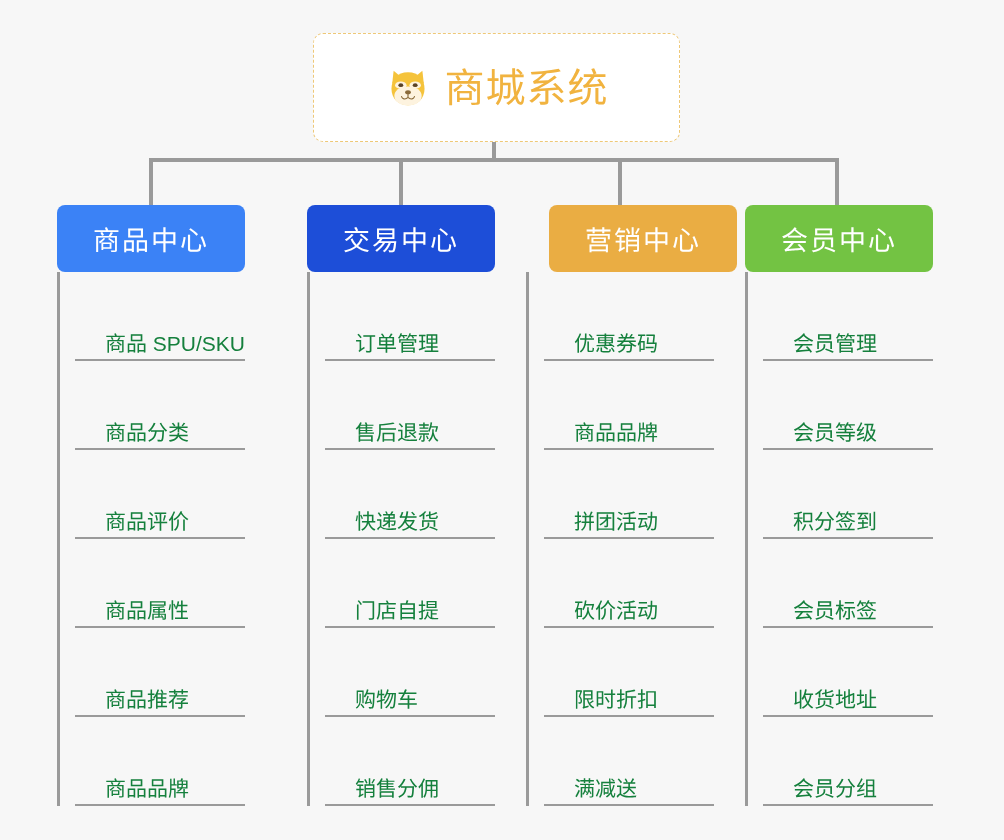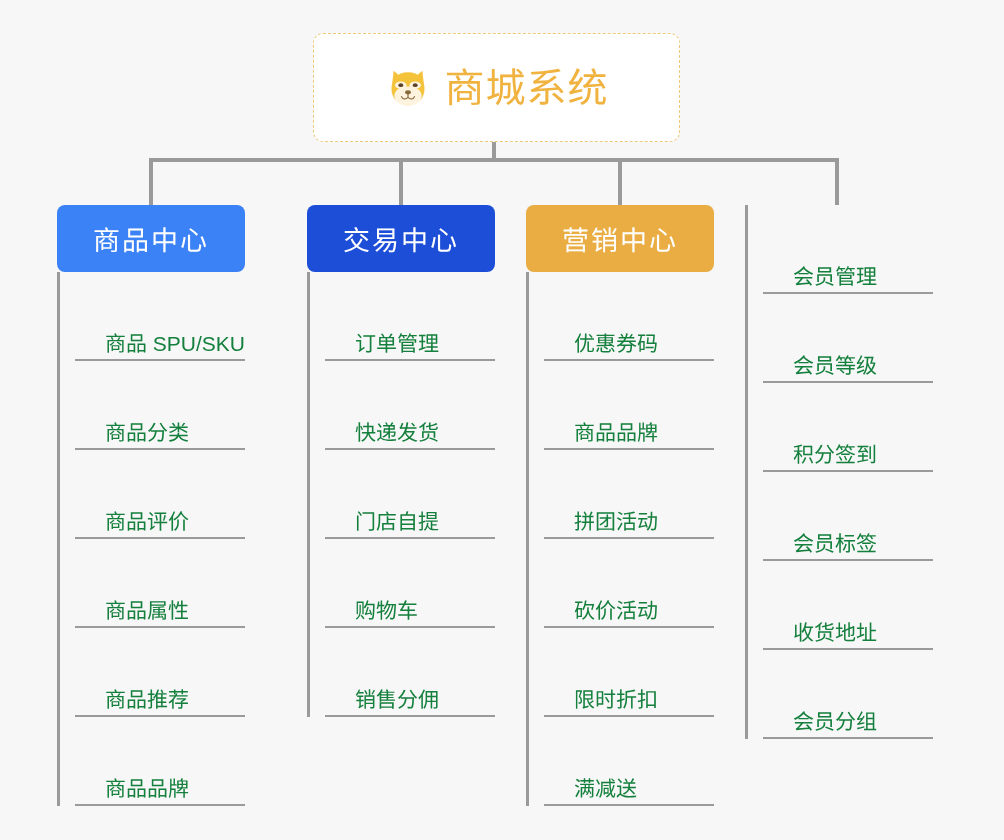--- a/index.html
+++ b/index.html
@@ -190,36 +190,39 @@
     </div>
   </div>
 
   <div class="branch branch-1">
     <div class="branch-header" style="background: #1d4ed8;">交易中心</div>
     <div class="branch-list">
       <div class="leaf">
           <span class="leaf-label">订单管理</span>
         </div>
       <div class="leaf">
+          <span class="leaf-label">售后退款</span>
+        </div>
+      <div class="leaf">
           <span class="leaf-label">快递发货</span>
         </div>
       <div class="leaf">
           <span class="leaf-label">门店自提</span>
         </div>
       <div class="leaf">
           <span class="leaf-label">购物车</span>
         </div>
       <div class="leaf">
           <span class="leaf-label">销售分佣</span>
         </div>
     </div>
   </div>
 
   <div class="branch branch-2">
-    <div class="branch-header" style="background: rgb(234, 173, 67);">营销中心</div>
+    <div class="branch-header" style="background: rgb(234, 173, 67); margin-left: 23px;">营销中心</div>
     <div class="branch-list">
       <div class="leaf">
           <span class="leaf-label">优惠券码</span>
         </div>
       <div class="leaf">
           <span class="leaf-label">商品品牌</span>
         </div>
       <div class="leaf">
           <span class="leaf-label">拼团活动</span>
         </div>
@@ -229,20 +232,21 @@
       <div class="leaf">
           <span class="leaf-label">限时折扣</span>
         </div>
       <div class="leaf">
           <span class="leaf-label">满减送</span>
         </div>
     </div>
   </div>
 
   <div class="branch branch-3">
+    <div class="branch-header" style="background: rgb(115, 195, 67);">会员中心</div>
     <div class="branch-list">
       <div class="leaf">
           <span class="leaf-label">会员管理</span>
         </div>
       <div class="leaf">
           <span class="leaf-label">会员等级</span>
         </div>
       <div class="leaf">
           <span class="leaf-label">积分签到</span>
         </div>

